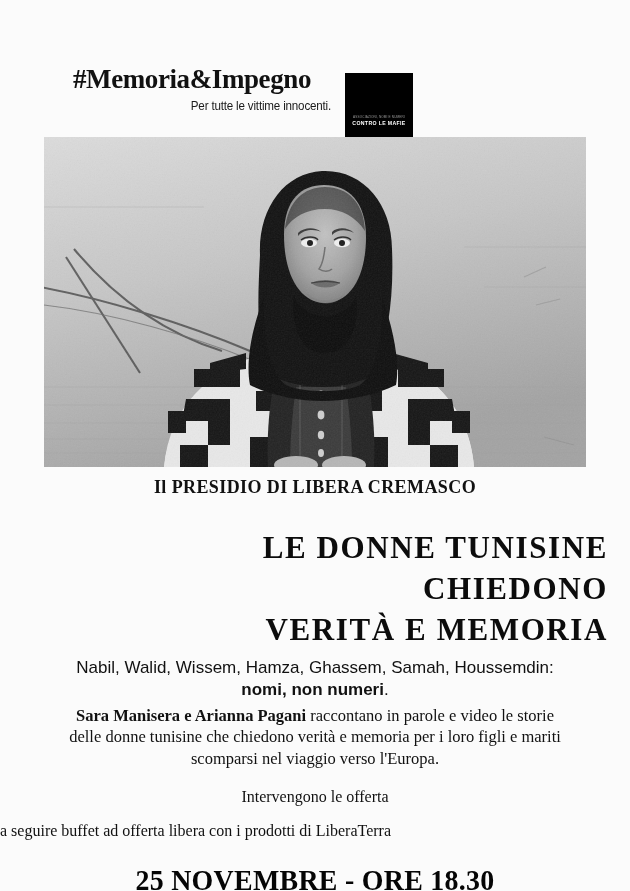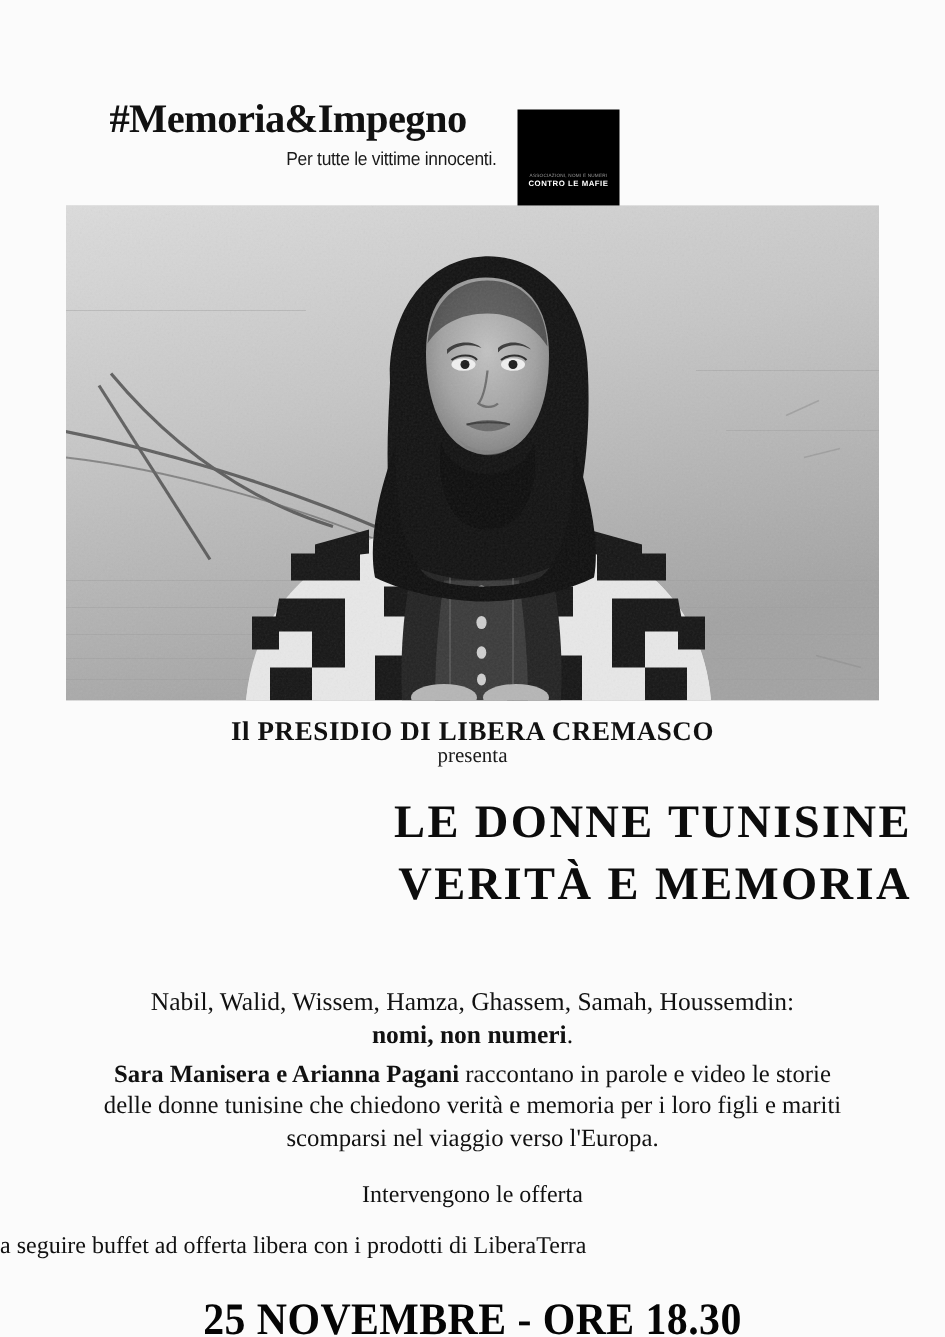--- a/index.html
+++ b/index.html
@@ -179,21 +179,21 @@
     line-height: 1.33;
     color: #0c0c0c;
   }
 
   .names-block {
     position: absolute;
     top: 612px;
     left: 0;
     width: 630px;
     text-align: center;
-    font-family: Liberation Serif, serif;
+    font-family: Liberation Sans, sans-serif;
     font-size: 17px;
     line-height: 1.32;
     color: #111;
   }
   .names-block .names-emph {
     font-weight: bold;
   }
 
   .description-block {
     position: absolute;
@@ -407,24 +407,24 @@
       <path d="M250 158 C 258 186, 304 186, 312 158 C 316 196, 302 216, 281 216
                C 260 216, 246 196, 250 158 Z" fill="#0d0d0d"></path>
 
       <rect x="0" y="0" width="542" height="330" filter="url(#grain)" opacity="0.5"></rect>
 
       <rect x="0" y="0" width="542" height="330" fill="none"></rect>
     </svg>
   </div>
 
   <div class="presenter-line">Il PRESIDIO DI LIBERA CREMASCO</div>
-  <div class="presenta-line">presenta</div>
 
   <div class="main-title">
     <div class="tline">LE DONNE TUNISINE</div>
+    <div class="tline">CHIEDONO</div>
     <div class="tline">VERITÀ E MEMORIA</div>
   </div>
 
   <div class="names-block">
     <span>Nabil, Walid, Wissem, Hamza, Ghassem, Samah, Houssemdin:</span><br>
     <span class="names-emph">nomi, non numeri</span><span>.</span>
   </div>
 
   <div class="description-block">
     <span class="authors">Sara Manisera e Arianna Pagani</span><span> raccontano in parole e video le storie delle donne tunisine che chiedono verità e memoria per i loro figli e mariti scomparsi nel viaggio verso l'Europa.</span>

